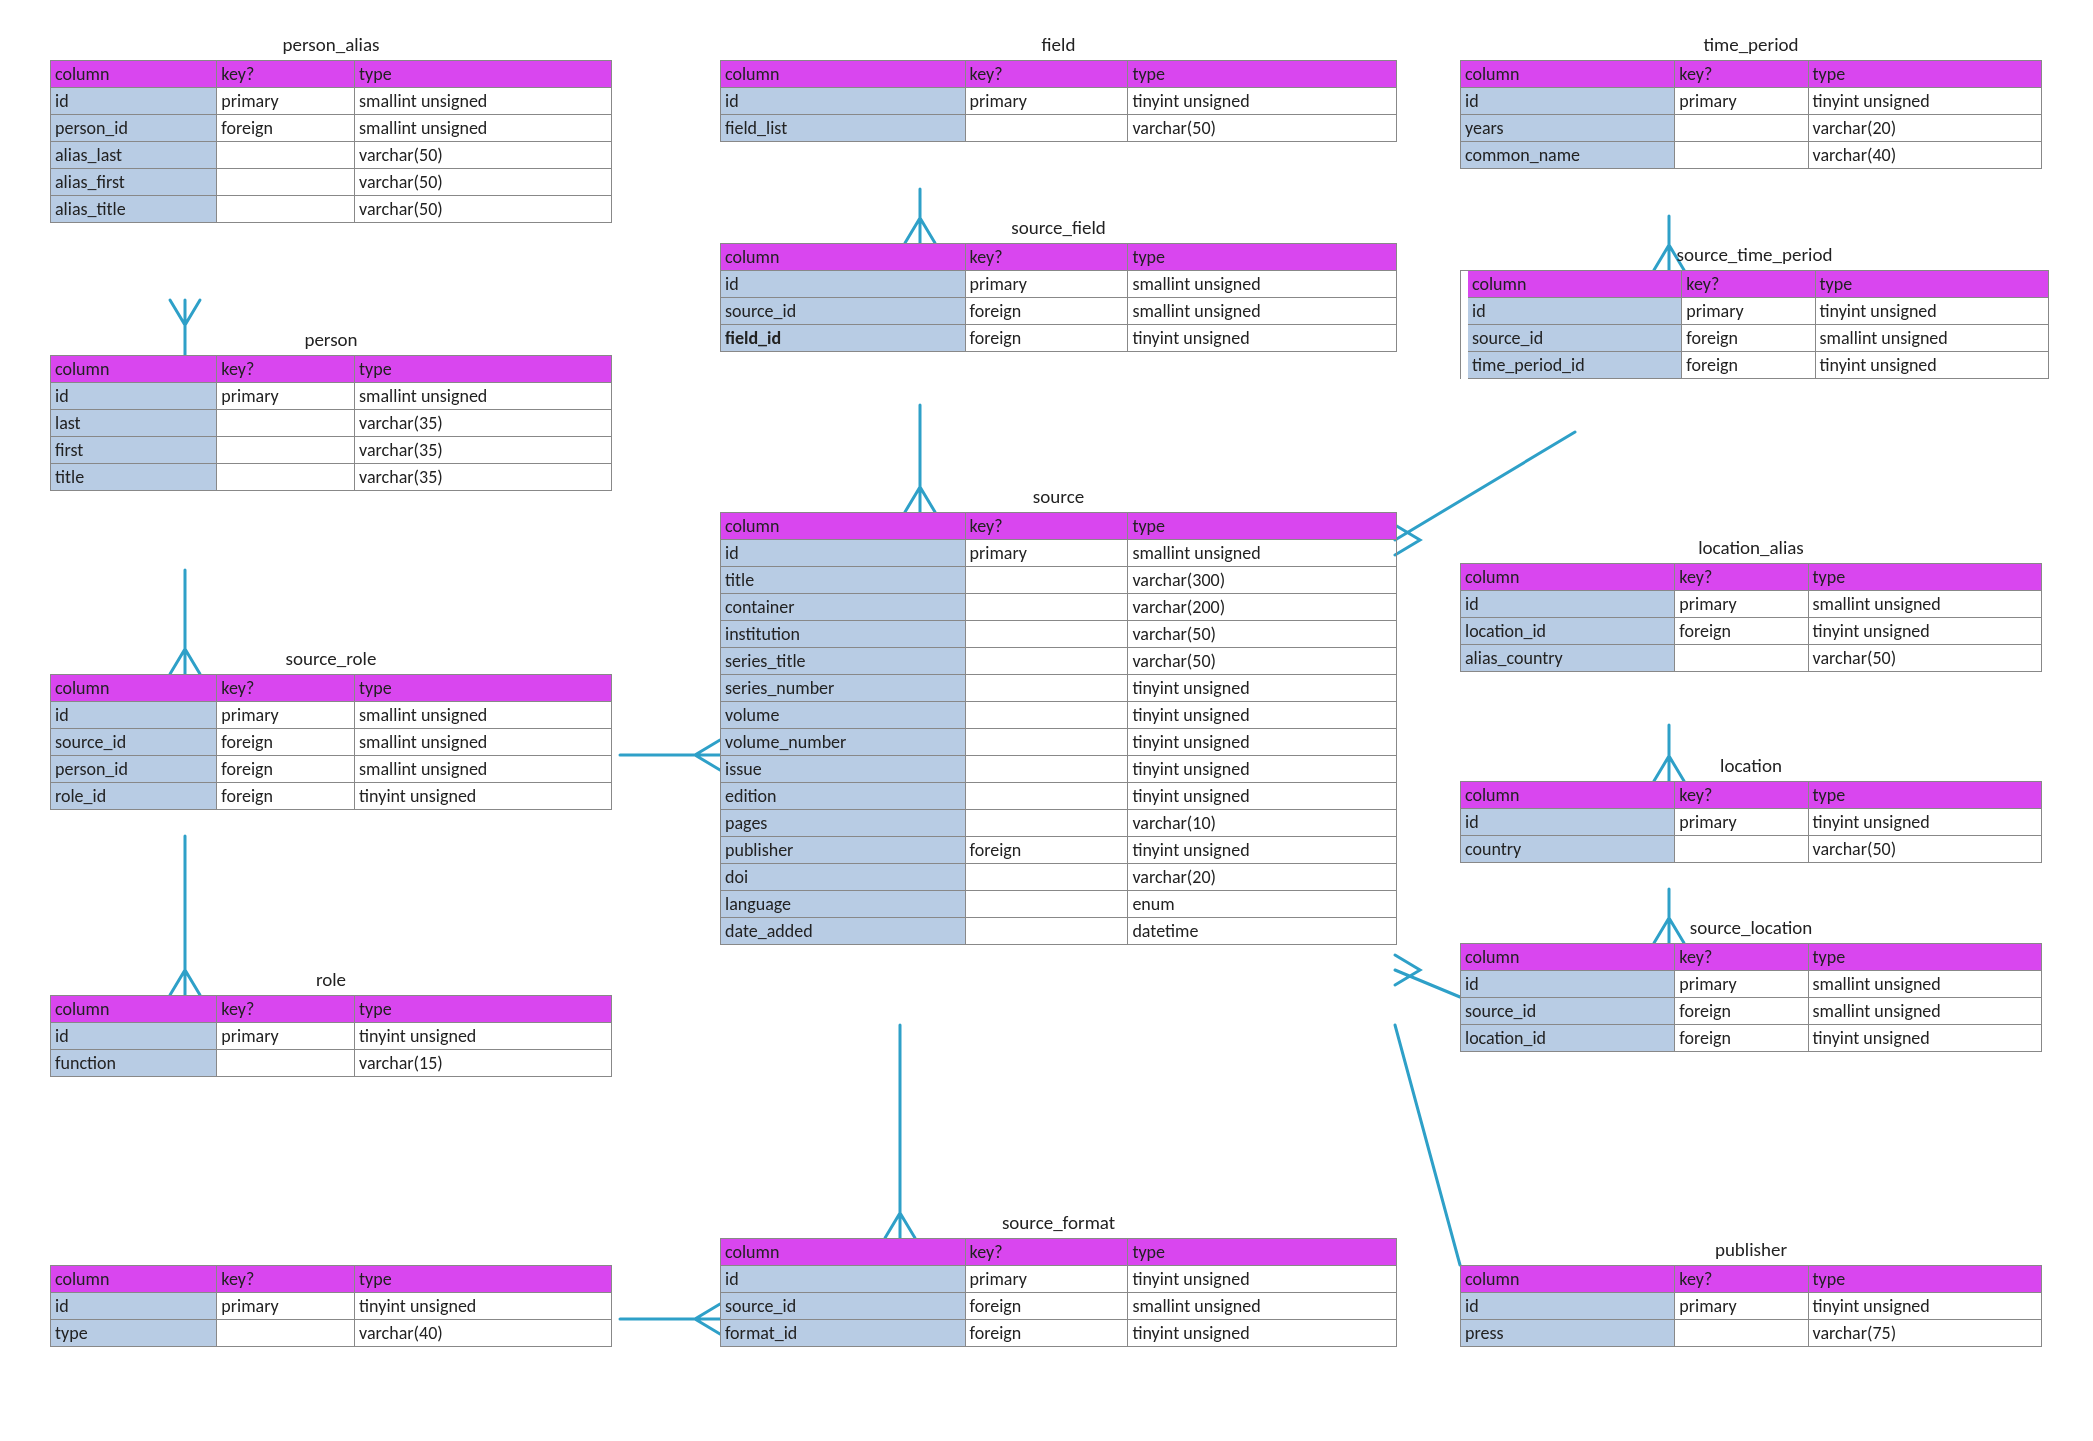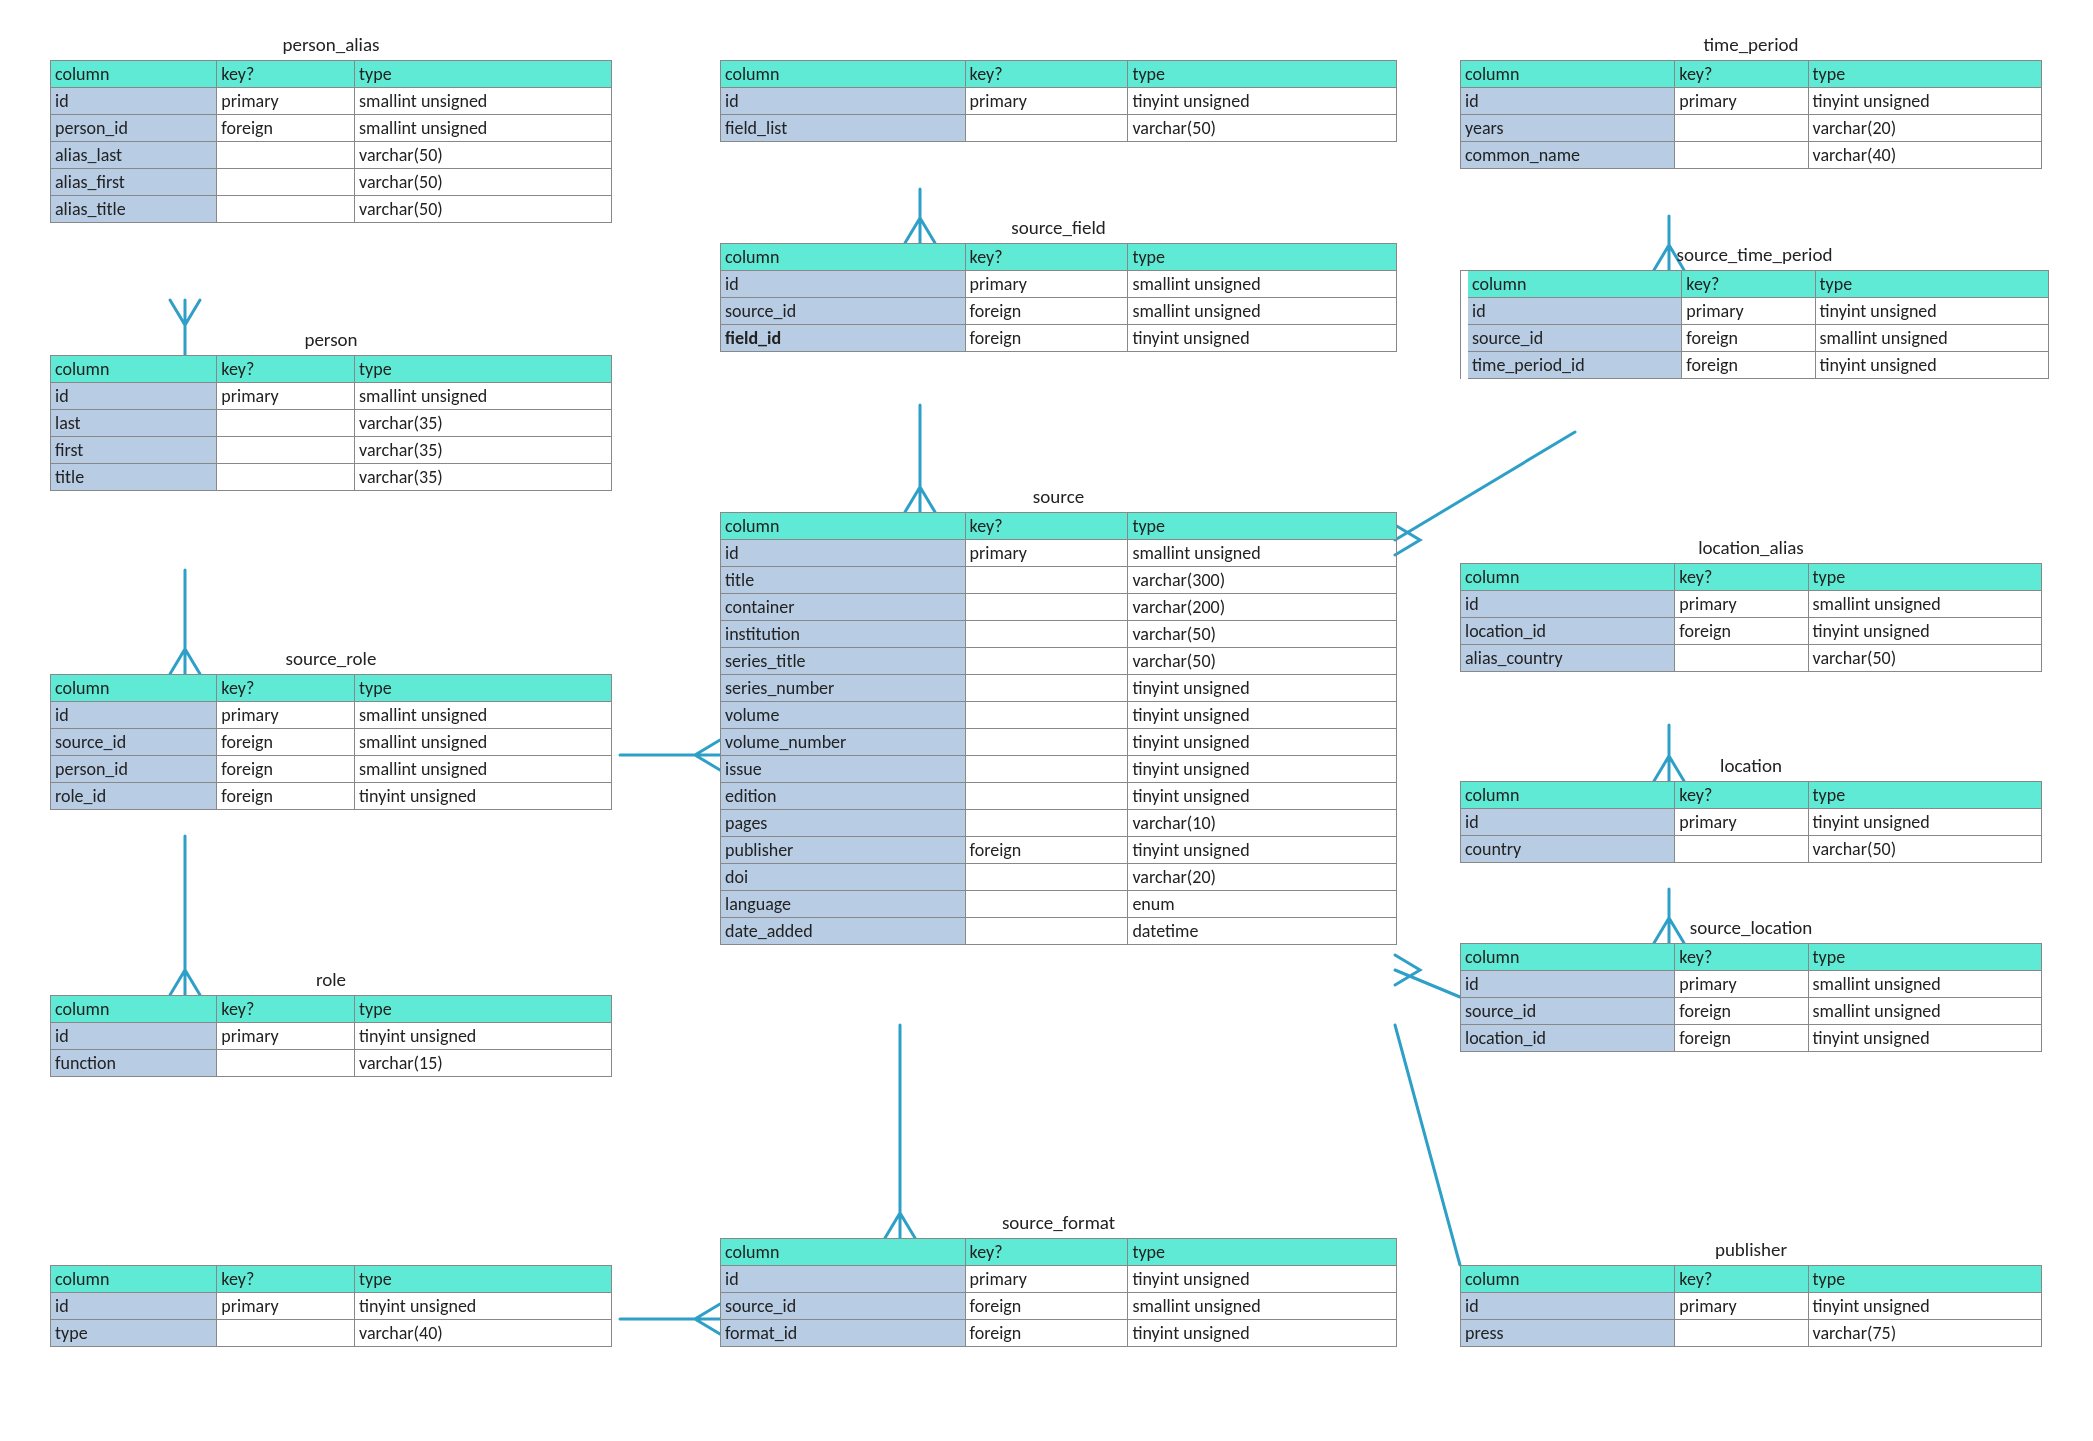--- a/index.html
+++ b/index.html
@@ -2,21 +2,21 @@
 <html><head>
 <meta charset="utf-8">
 <style>
 html,body{margin:0;padding:0;background:#fff;font-family:Calibri,"Segoe UI",Arial,sans-serif;font-size:18px;color:#222}
 #canvas{position:relative;width:2093px;height:1441px;transform-origin:top left}
 .entity{position:absolute;border:1px solid #888;border-bottom:none}
 .entity .title{position:absolute;top:-28px;left:0;right:0;text-align:center;font-size:19px}
 .entity .row{display:flex;height:26px;line-height:26px;border-bottom:1px solid #888}
 .entity .row>div{border-right:1px solid #888;padding:0 4px;overflow:hidden;white-space:nowrap}
 .entity .row>div:last-child{border-right:none}
-.entity .header>div{background:#5eead4}
+.entity .header>div{background:#d946ef}
 .entity .body .row>div:first-child{background:#b8cce4}
 svg.conn{position:absolute;top:0;left:0;width:2093px;height:1441px;pointer-events:none}
 svg.conn path{stroke:#2ea0c8;stroke-width:3;fill:none;stroke-linecap:round}
 </style>
 </head>
 <body>
 <div id="canvas" style="transform: scale(1);">
 <svg class="conn">
 
 <path d="M185 300 L185 355 M170 300 L185 325 L200 300"></path>
@@ -175,20 +175,21 @@
           <div style="width: 260px;">tinyint unsigned</div>
         </div>
         <div class="row">
           <div style="width: 165px;">type</div>
           <div style="width: 135px;"></div>
           <div style="width: 260px;">varchar(40)</div>
         </div>
       </div>
     </div>
     <div class="entity" style="left: 720px; top: 60px; width: 675px;">
+      <div class="title">field</div>
       <div class="row header">
         <div style="width: 245px;">column</div>
         <div style="width: 160px;">key?</div>
         <div style="width: 270px;">type</div>
       </div>
       <div class="body">
         <div class="row">
           <div style="width: 245px;">id</div>
           <div style="width: 160px;">primary</div>
           <div style="width: 270px;">tinyint unsigned</div>

